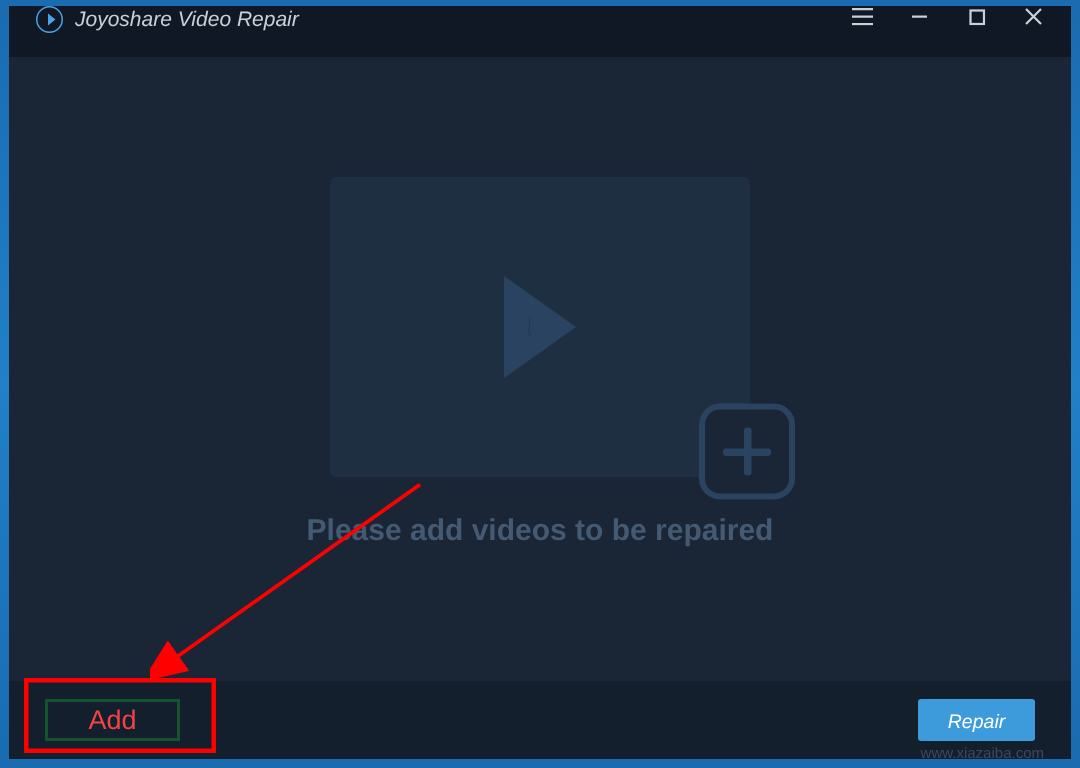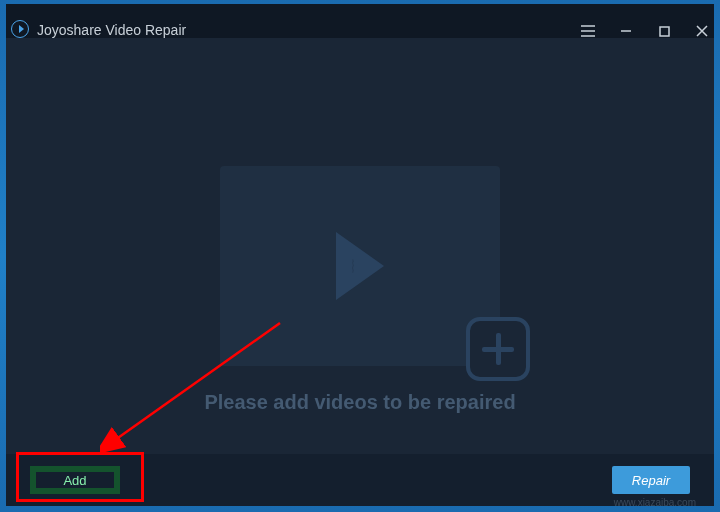--- a/index.html
+++ b/index.html
@@ -18,24 +18,25 @@
       right: 6px;
       bottom: 6px;
       background: #1a2636;
       display: flex;
       flex-direction: column;
     }
     .titlebar {
       height: 34px;
       background: #0f1824;
       display: flex;
-      align-items: flex-end;
-      padding: 0 5px;
+      align-items: flex-start;
+      padding: 0 18px;
       color: #c8d0d8;
       font-size: 14px;
+      font-style: italic;
     }
     .logo-icon {
       width: 18px;
       height: 18px;
       border: 1.5px solid #4aa3e8;
       border-radius: 50%;
       display: flex;
       align-items: center;
       justify-content: center;
       margin-right: 8px;
@@ -50,21 +51,20 @@
     .title-text { flex: 1; }
     .window-controls { display: flex; gap: 24px; align-items: center; }
     .win-btn { width: 14px; height: 14px; display: flex; align-items: center; justify-content: center; cursor: pointer; color: #c8d0d8; }
     .main-area {
       flex: 1;
       position: relative;
       display: flex;
       flex-direction: column;
       align-items: center;
       justify-content: center;
-      margin-top: 48px;
     }
     .drop-zone {
       position: absolute;
       top: 80px;
       width: 280px;
       height: 200px;
       background: #1f2f42;
       border-radius: 4px;
       display: flex;
       align-items: center;
@@ -118,24 +118,24 @@
       height: 52px;
       background: #141f2e;
       display: flex;
       align-items: center;
       padding: 0 24px;
       justify-content: space-between;
     }
     .add-button {
       width: 90px;
       height: 28px;
-      border: 6px solid #14532d;
+      border: 2px solid #14532d;
       background: transparent;
-      color: #86efac;
-      font-size: 13px;
+      color: #ef4444;
+      font-size: 18px;
       cursor: pointer;
       display: flex;
       align-items: center;
       justify-content: center;
     }
     .repair-button {
       width: 78px;
       height: 28px;
       background: #3d9bdb;
       border: none;

